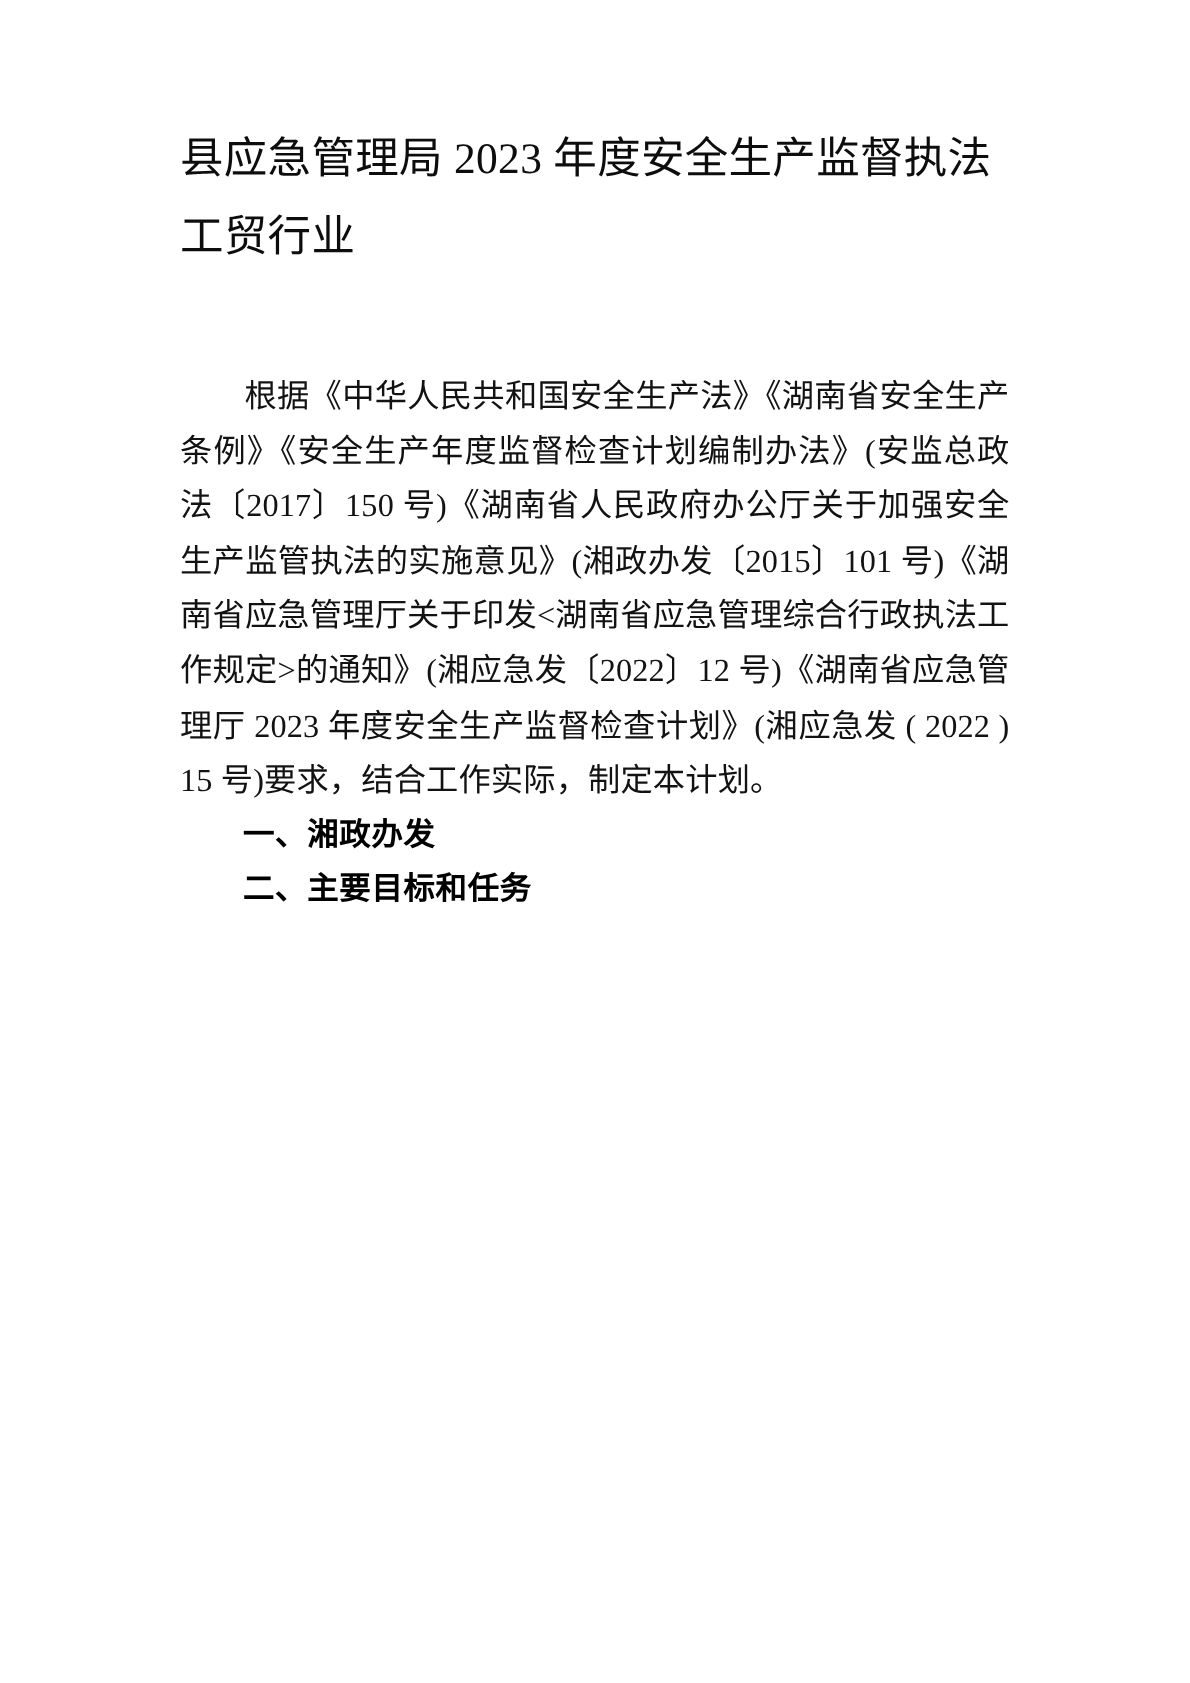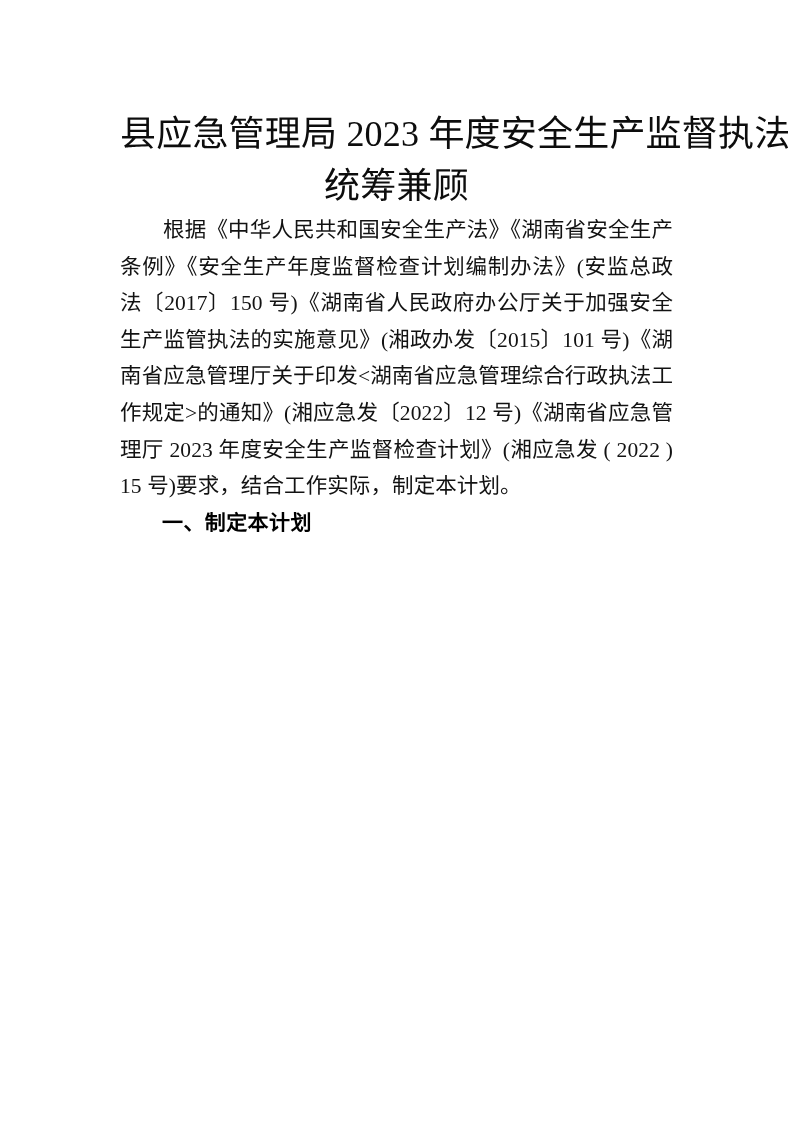--- a/index.html
+++ b/index.html
@@ -22,36 +22,37 @@
   .content {
     position: absolute;
     left: 120px;
     top: 0;
     width: 553px;
   }
 
   
   .doc-title {
     margin: 0;
-    padding-top: 108px;
+    padding-top: 80px;
     font-family: "Liberation Serif", "DejaVu Serif", serif;
-    font-size: 36px;
+    font-size: 29px;
     font-weight: 400;
     line-height: 52px;
-    text-align: center;
+    text-align: left;
     color: #0d0d0d;
     letter-spacing: 0.2px;
     white-space: nowrap;
   }
   .doc-title .title-line-2 {
     display: block;
   }
 
   
   .body-block {
+    margin-top: 62px;
   }
 
   p.para {
     margin: 0;
     font-family: "Liberation Serif", "DejaVu Serif", serif;
     font-size: 21.5px;
     line-height: 36.6px;
     color: #121212;
     text-align: justify;
     text-justify: inter-ideograph;
@@ -72,22 +73,23 @@
   }
 </style>
 </head>
 <body>
 
 <div class="page">
   <div class="content">
 
     <h1 class="doc-title">
       <span class="title-line-1">县应急管理局 2023 年度安全生产监督执法</span>
-      <span class="title-line-2">统筹兼顾</span>
+      <span class="title-line-2">工贸行业</span>
     </h1>
 
     <div class="body-block">
         <p class="para">根据《中华人民共和国安全生产法》《湖南省安全生产条例》《安全生产年度监督检查计划编制办法》(安监总政法〔2017〕150 号)《湖南省人民政府办公厅关于加强安全生产监管执法的实施意见》(湘政办发〔2015〕101 号)《湖南省应急管理厅关于印发&lt;湖南省应急管理综合行政执法工作规定&gt;的通知》(湘应急发〔2022〕12 号)《湖南省应急管理厅 2023 年度安全生产监督检查计划》(湘应急发 ( 2022 ) 15 号)要求，结合工作实际，制定本计划。</p>
-        <h2 class="section-heading">一、制定本计划</h2>
+        <h2 class="section-heading">一、湘政办发</h2>
+        <h2 class="section-heading">二、主要目标和任务</h2>
       </div>
 
   </div>
 </div>
 
 </body></html>

